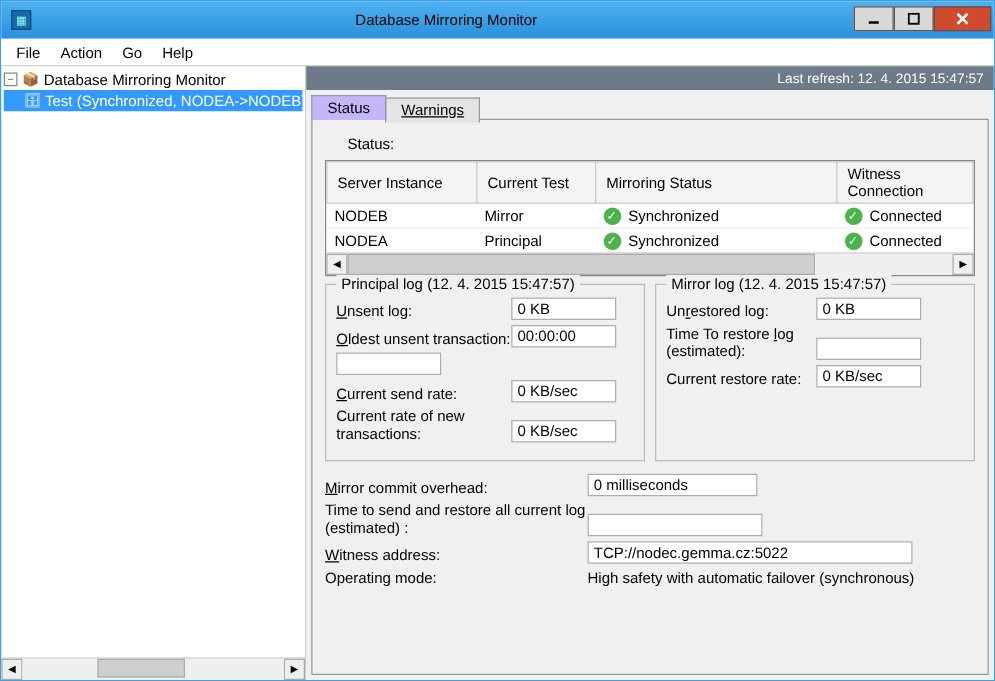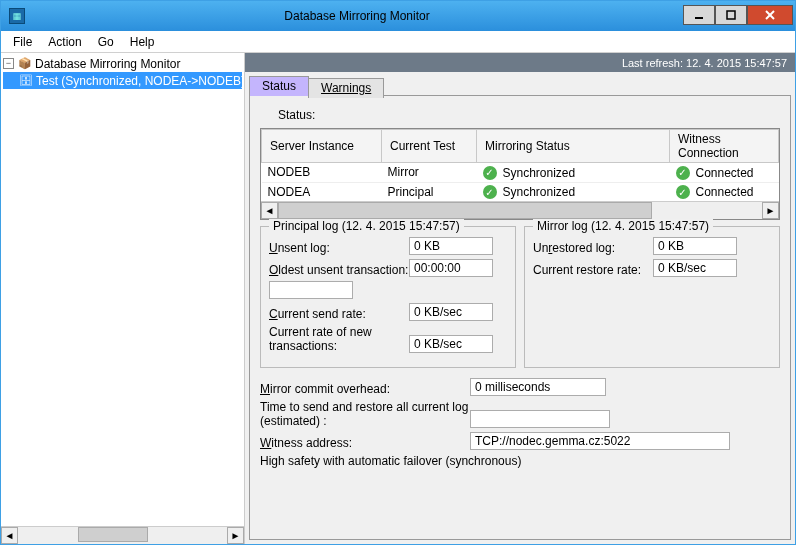--- a/index.html
+++ b/index.html
@@ -185,37 +185,42 @@
                 <span class="val">0 KB/sec</span>
               </div>
           </div>
           <div class="fieldset mirror">
             <div class="legend">Mirror log (12. 4. 2015 15:47:57)</div>
             <div class="pair">
                 <span class="lbl">Un<u class="m">r</u>estored log:</span>
                 <span class="val">0 KB</span>
               </div>
             <div class="pair">
+                <span class="lbl">Time To restore <u class="m">l</u>og (estimated):</span>
+                <span class="val"></span>
+              </div>
+            <div class="pair">
                 <span class="lbl">Current restore rate:</span>
                 <span class="val">0 KB/sec</span>
               </div>
           </div>
         </div>
 
         <div class="pair">
             <span class="lbl" style="width:210px"><u class="m">M</u>irror commit overhead:</span>
             <span class="val" style="width:136px">0 milliseconds</span>
           </div>
         <div class="pair">
             <span class="lbl" style="width:210px">Time to send and restore all current log (estimated) :</span>
             <span class="val" style="width:140px"></span>
           </div>
         <div class="pair">
             <span class="lbl" style="width:210px"><u class="m">W</u>itness address:</span>
             <span class="val wide">TCP://nodec.gemma.cz:5022</span>
           </div>
         <div class="pair">
+            <span class="lbl" style="width:210px">Operating mode:</span>
             <span>High safety with automatic failover (synchronous)</span>
           </div>
       </div>
     </div>
   </div>
 </div>
 
 </body></html>

